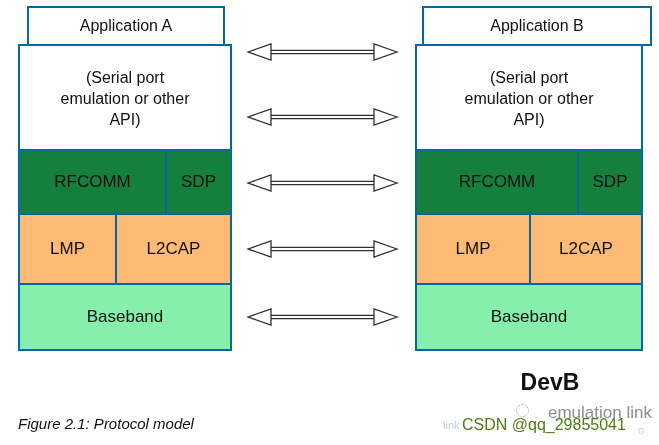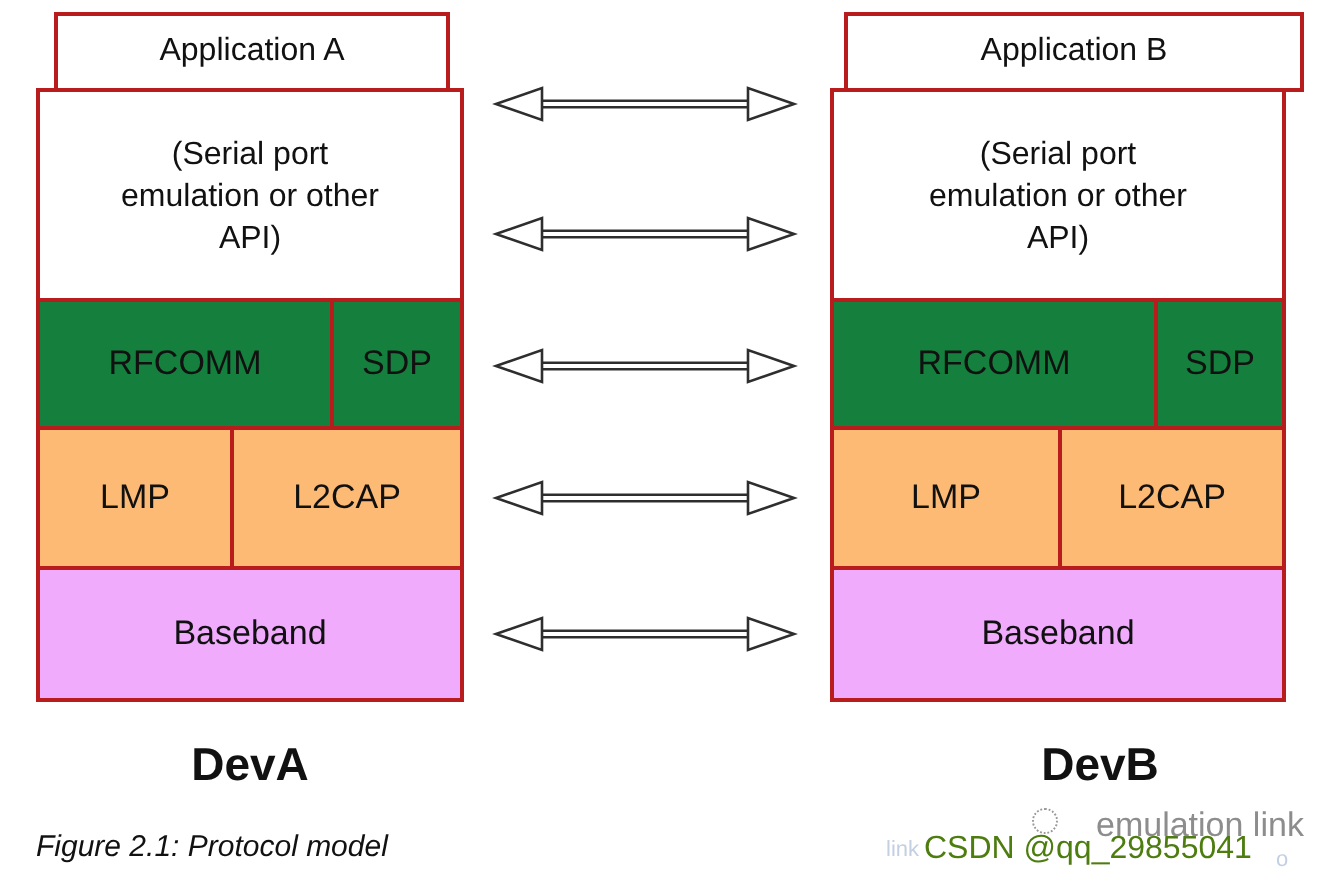--- a/index.html
+++ b/index.html
@@ -1,33 +1,33 @@
 <!DOCTYPE html>
 <html><head>
 <meta charset="utf-8">
 <style>
   html,body{margin:0;padding:0;background:#ffffff;}
   .canvas{
     position:relative;width:659px;height:445px;background:#ffffff;
     font-family:"Liberation Sans","DejaVu Sans",sans-serif;overflow:hidden;
   }
   .box{
-    position:absolute;box-sizing:border-box;border:2px solid #b91c1c;
+    position:absolute;box-sizing:border-box;border:2px solid #0369a1;
     display:flex;align-items:center;justify-content:center;
     color:#111;font-size:17px;text-align:center;background:#ffffff;
   }
   .app-box{font-size:16px;}
   .api-box{align-items:flex-start;}
   .api-box .api-text{
-    display:block;width:152px;margin:16px auto;padding-top:5px;
+    display:block;width:152px;margin:0 auto;padding-top:21px;
     font-size:16px;line-height:21px;text-align:center;
   }
   .fill-light{background:#15803d;}
   .fill-mid{background:#fdba74;}
-  .fill-dark{background:#f0abfc;}
+  .fill-dark{background:#86efac;}
   .device-label{
     position:absolute;font-size:23px;font-weight:bold;color:#111;
     text-align:center;
   }
   .caption{
     position:absolute;left:18px;top:415px;font-size:15px;font-style:italic;
     color:#111;
   }
   .arrows-svg{position:absolute;left:0;top:0;pointer-events:none;}
   .watermark{position:absolute;white-space:nowrap;}
@@ -51,21 +51,20 @@
   </div>
 
   <div class="box fill-light" style="left:18px;top:149px;width:149px;height:66px">RFCOMM</div>
   <div class="box fill-light" style="left:165px;top:149px;width:67px;height:66px">SDP</div>
 
   <div class="box fill-mid" style="left:18px;top:213px;width:99px;height:72px">LMP</div>
   <div class="box fill-mid" style="left:115px;top:213px;width:117px;height:72px">L2CAP</div>
 
   <div class="box fill-dark" style="left:18px;top:283px;width:214px;height:68px">Baseband</div>
 
-  <div class="device-label" style="left:18px;top:369px;width:214px">DevA</div>
 
   <div class="box app-box" style="left:422px;top:6px;width:230px;height:40px">Application B</div>
 
   <div class="box api-box" style="left:415px;top:44px;width:228px;height:107px">
     <span class="api-text">(Serial port emulation or other API)</span>
   </div>
 
   <div class="box fill-light" style="left:415px;top:149px;width:164px;height:66px">RFCOMM</div>
   <div class="box fill-light" style="left:577px;top:149px;width:66px;height:66px">SDP</div>
 

